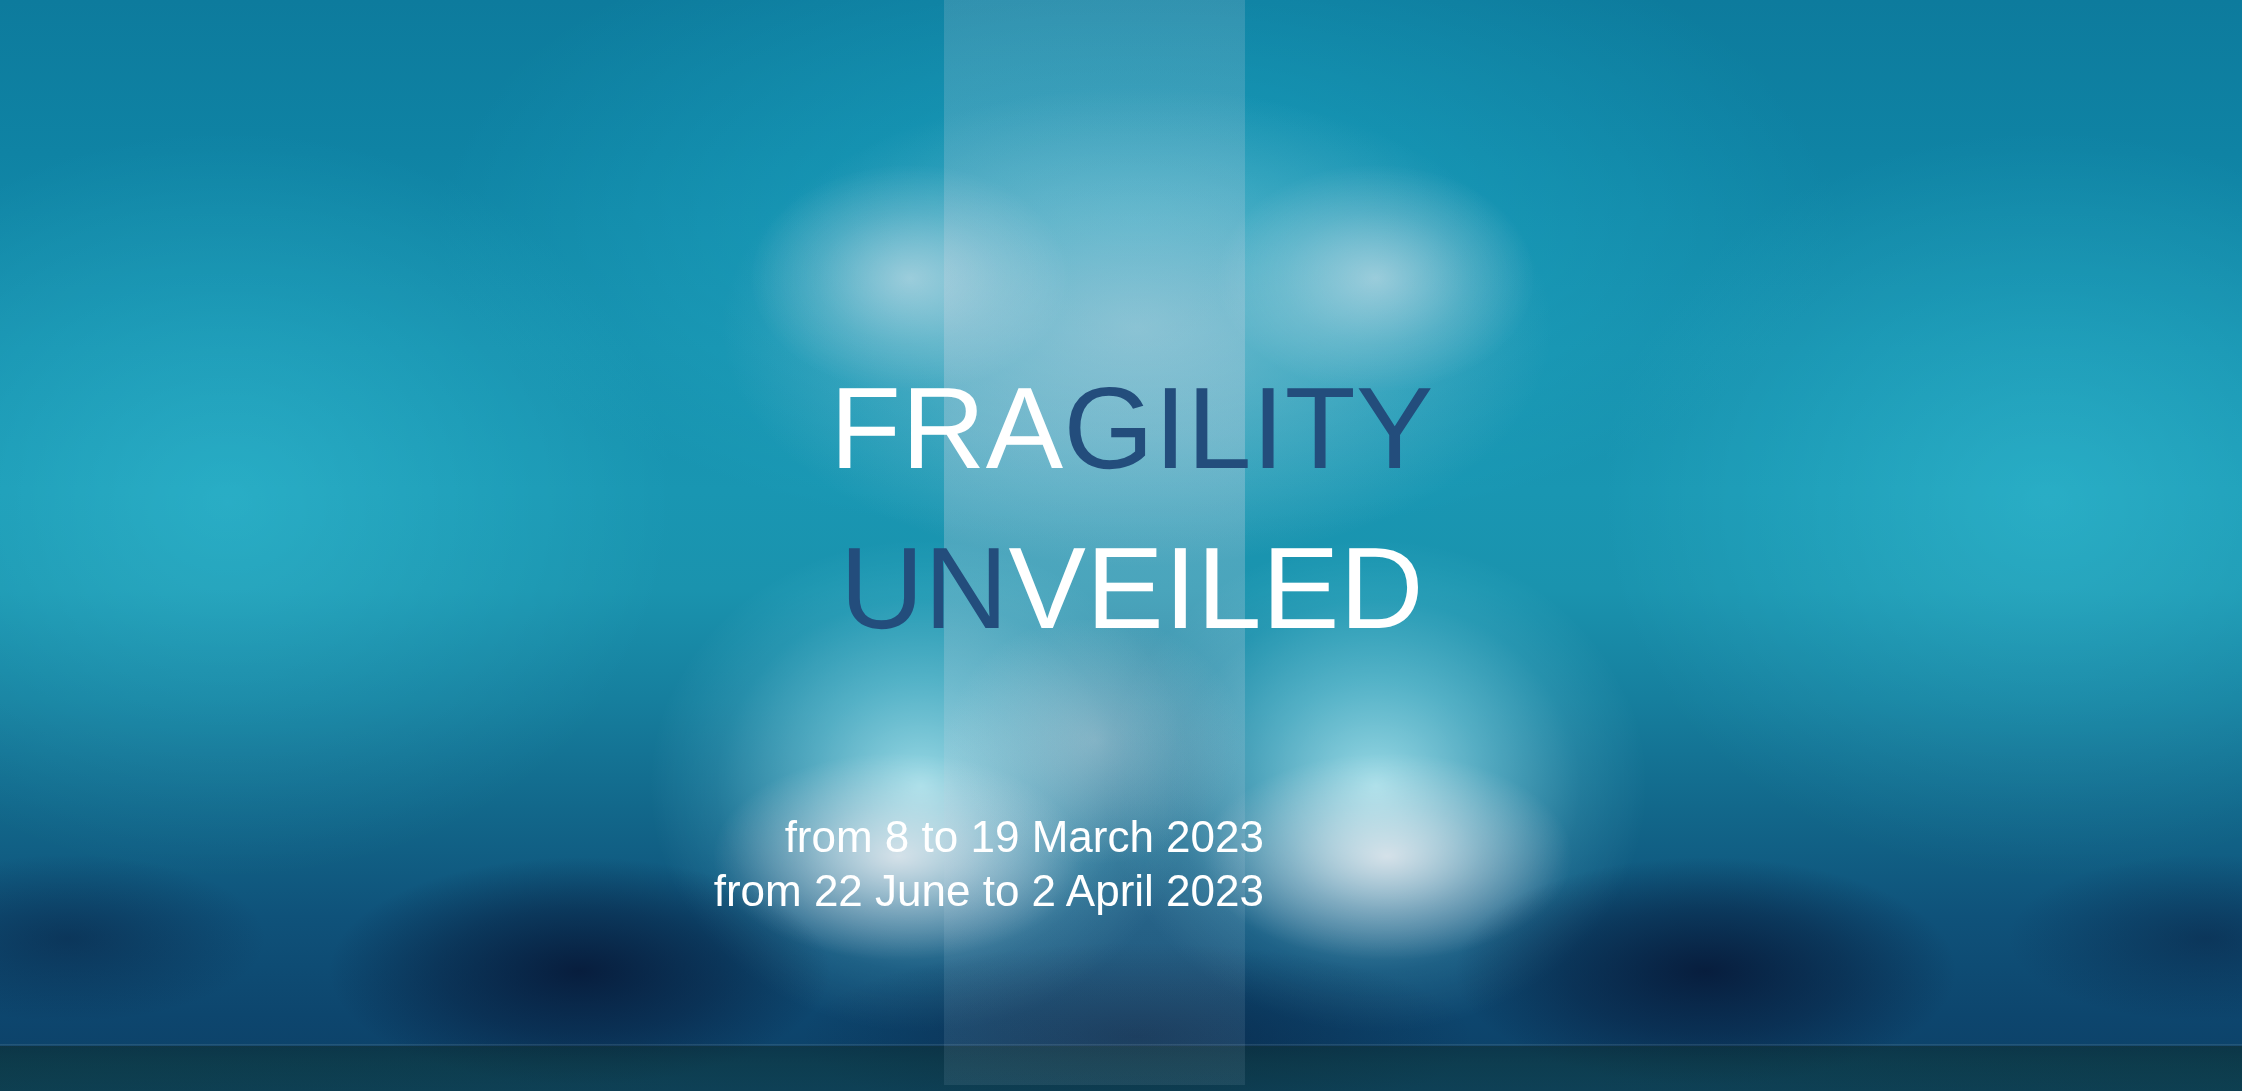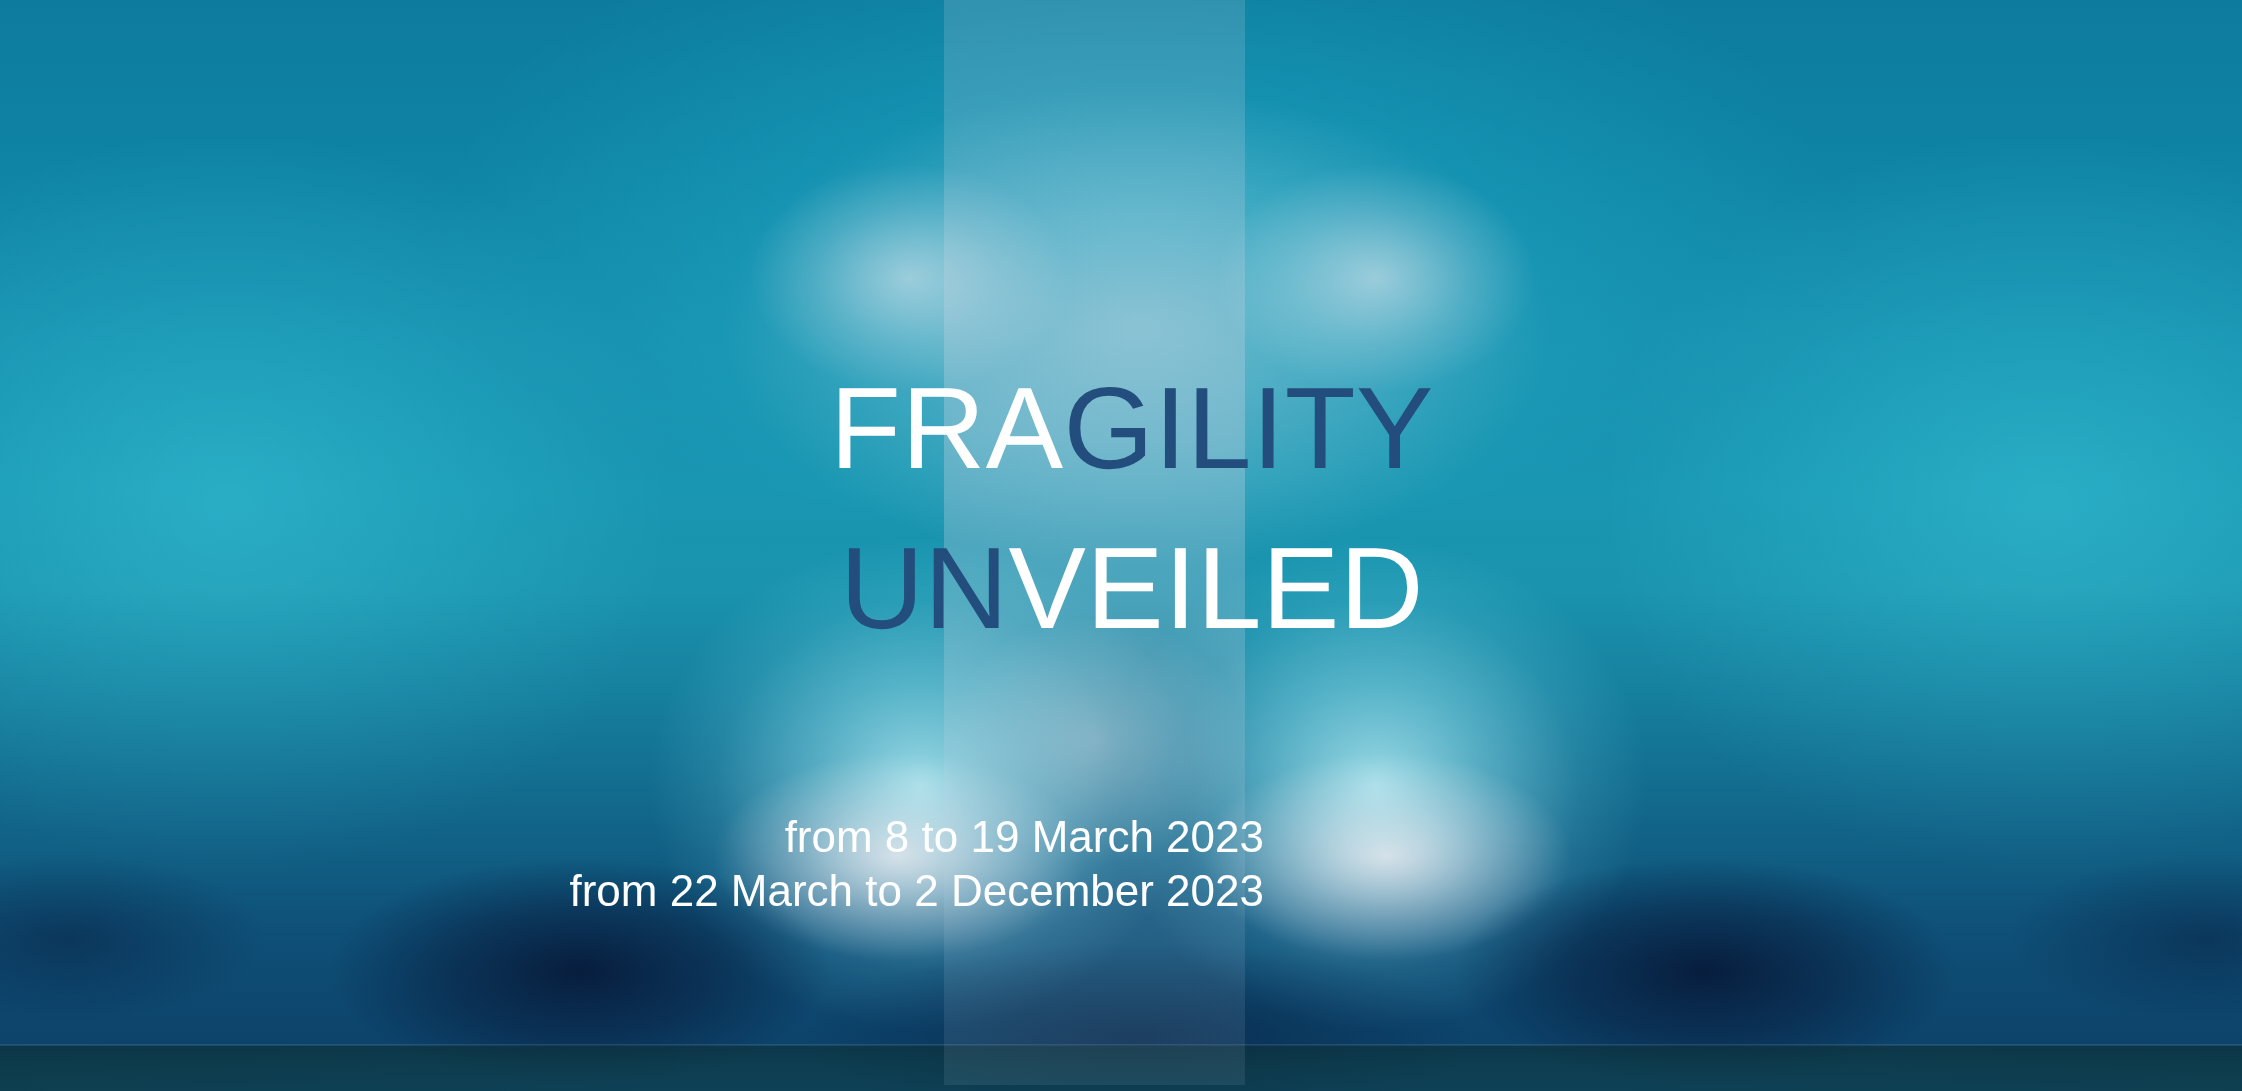--- a/index.html
+++ b/index.html
@@ -221,16 +221,16 @@
   <div id="center-column-haze"></div>
 
   <h1 id="headline">
     <span class="line"><span class="t-light">FRA</span><span class="t-navy">GILITY</span></span>
     <span class="line"><span class="t-navy">UN</span><span class="t-light">VEILED</span></span>
   </h1>
 
 
   <div id="dates">
     <span class="date-line">from 8 to 19 March 2023</span>
-    <span class="date-line">from 22 March to 2 December 2023</span>
+    <span class="date-line">from 22 June to 2 April 2023</span>
   </div>
 
 </div>
 
 </body></html>

